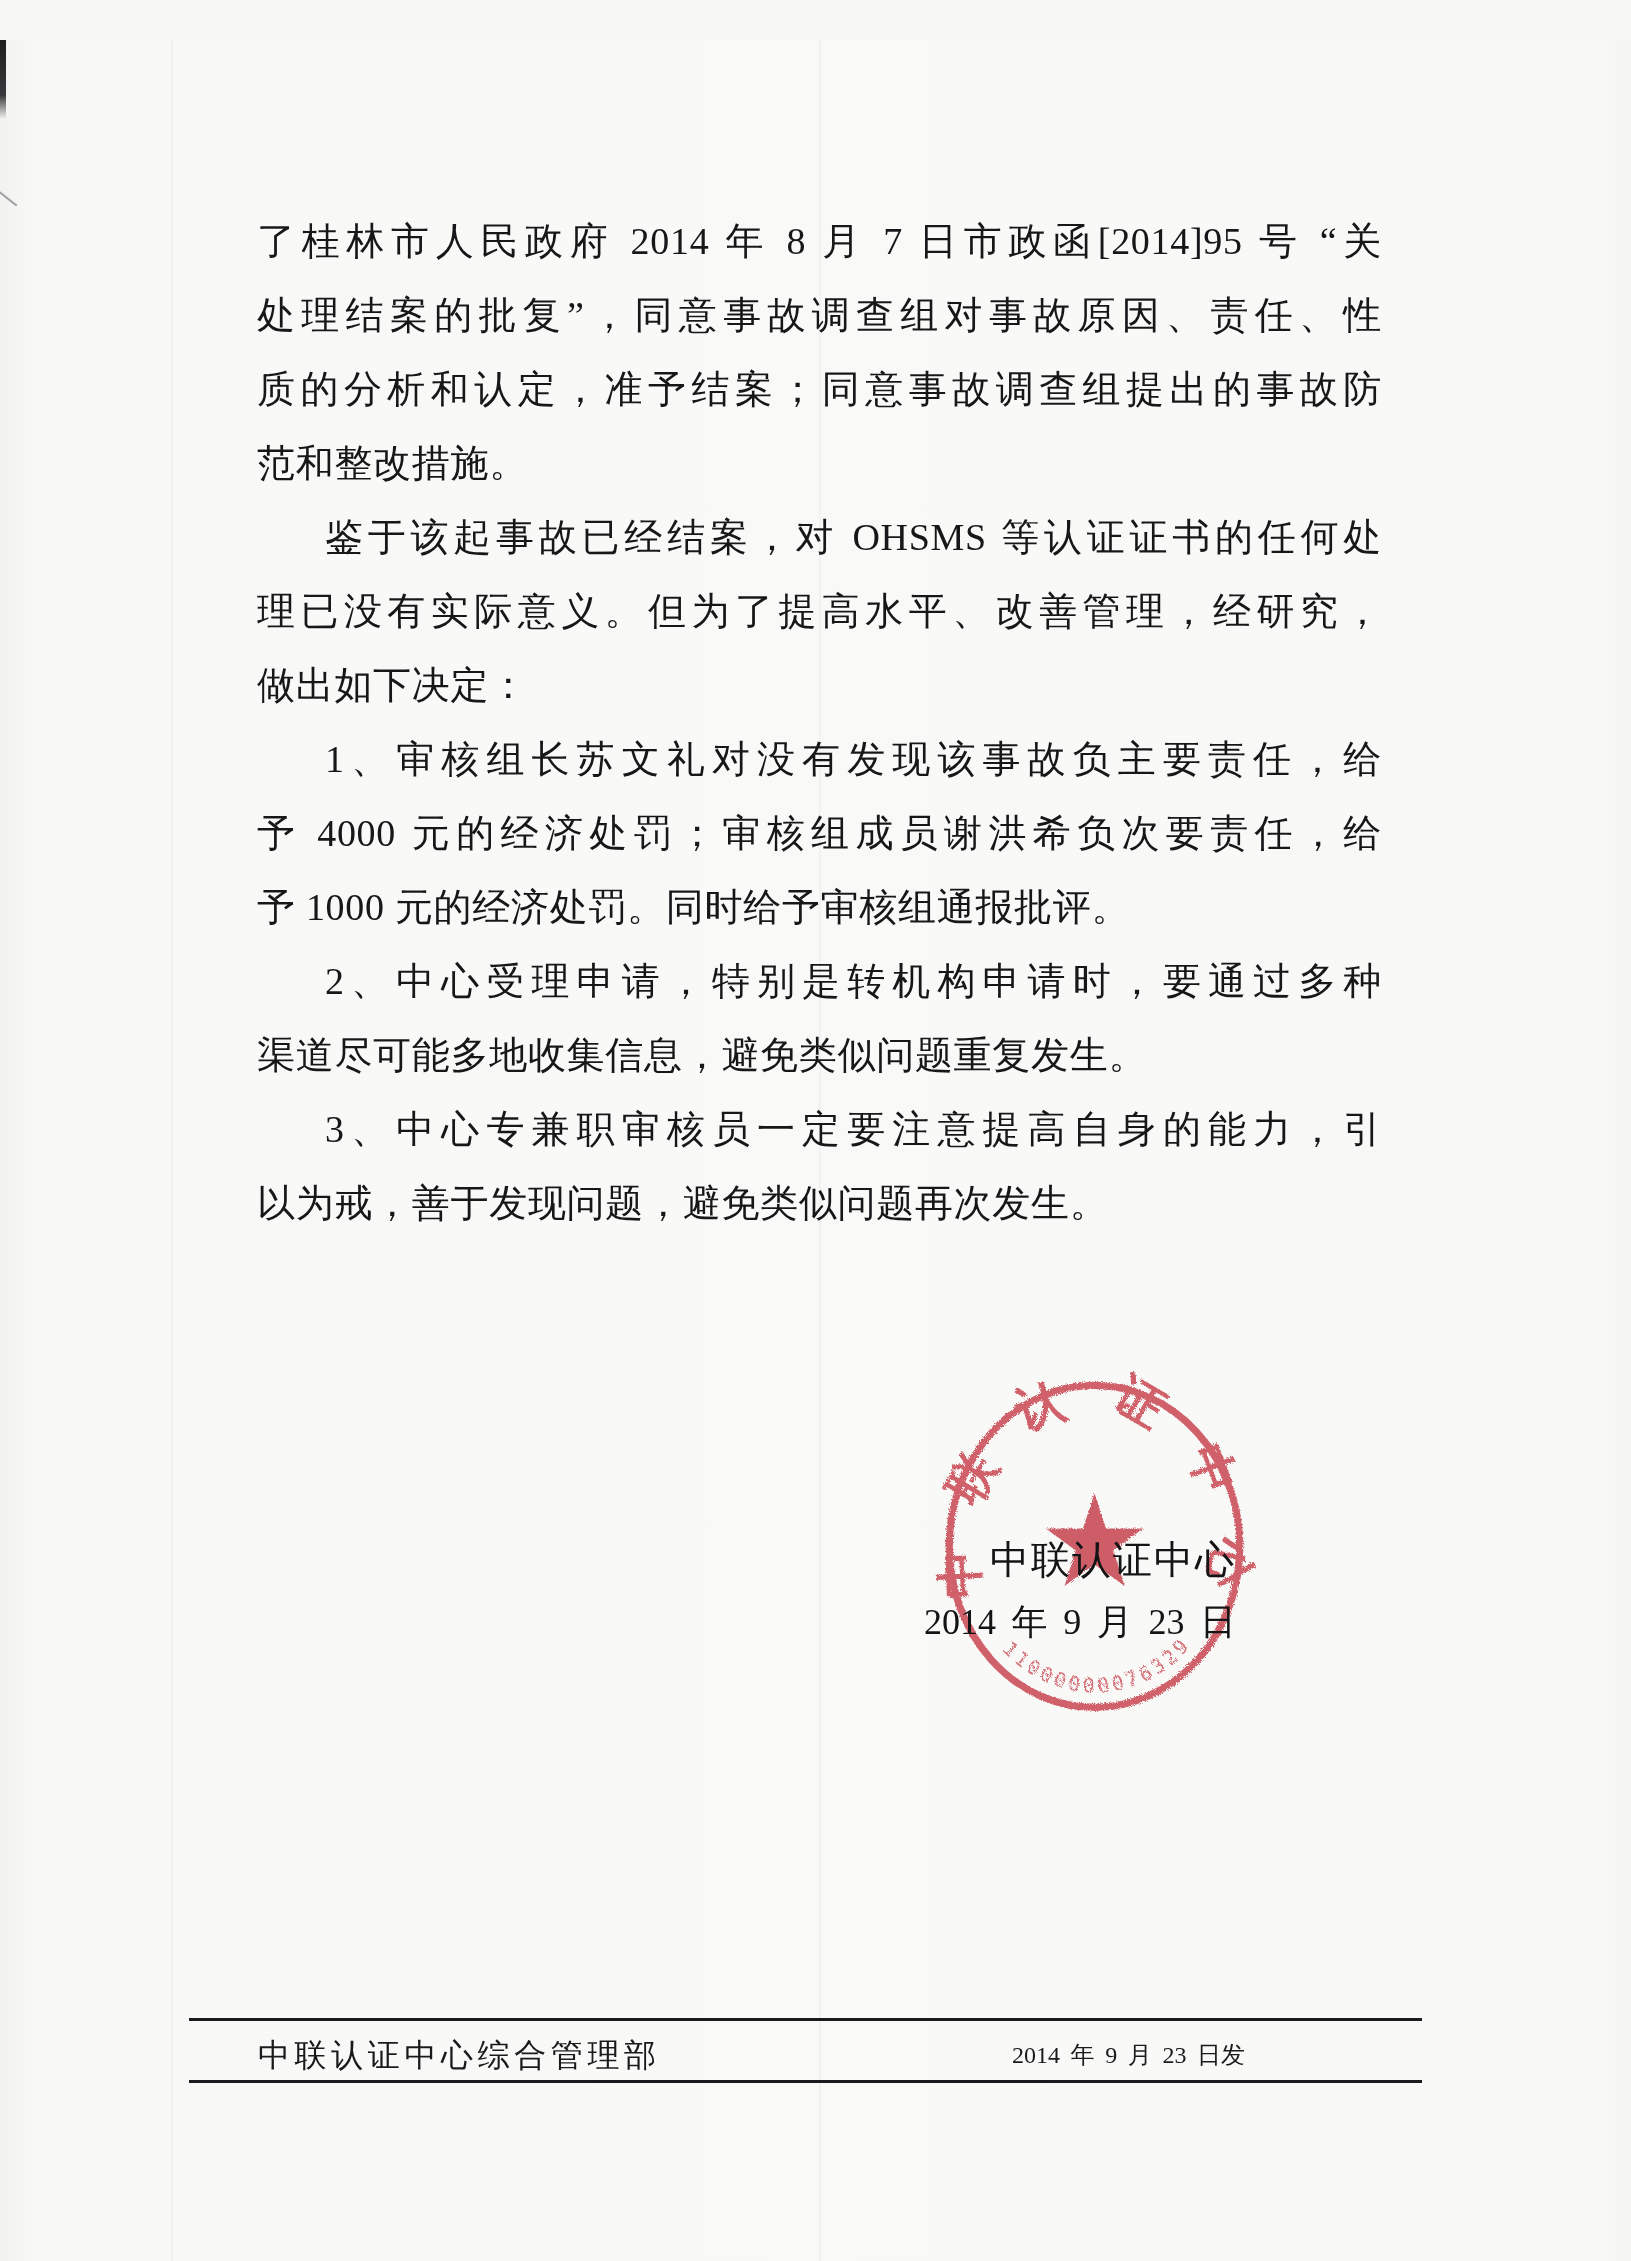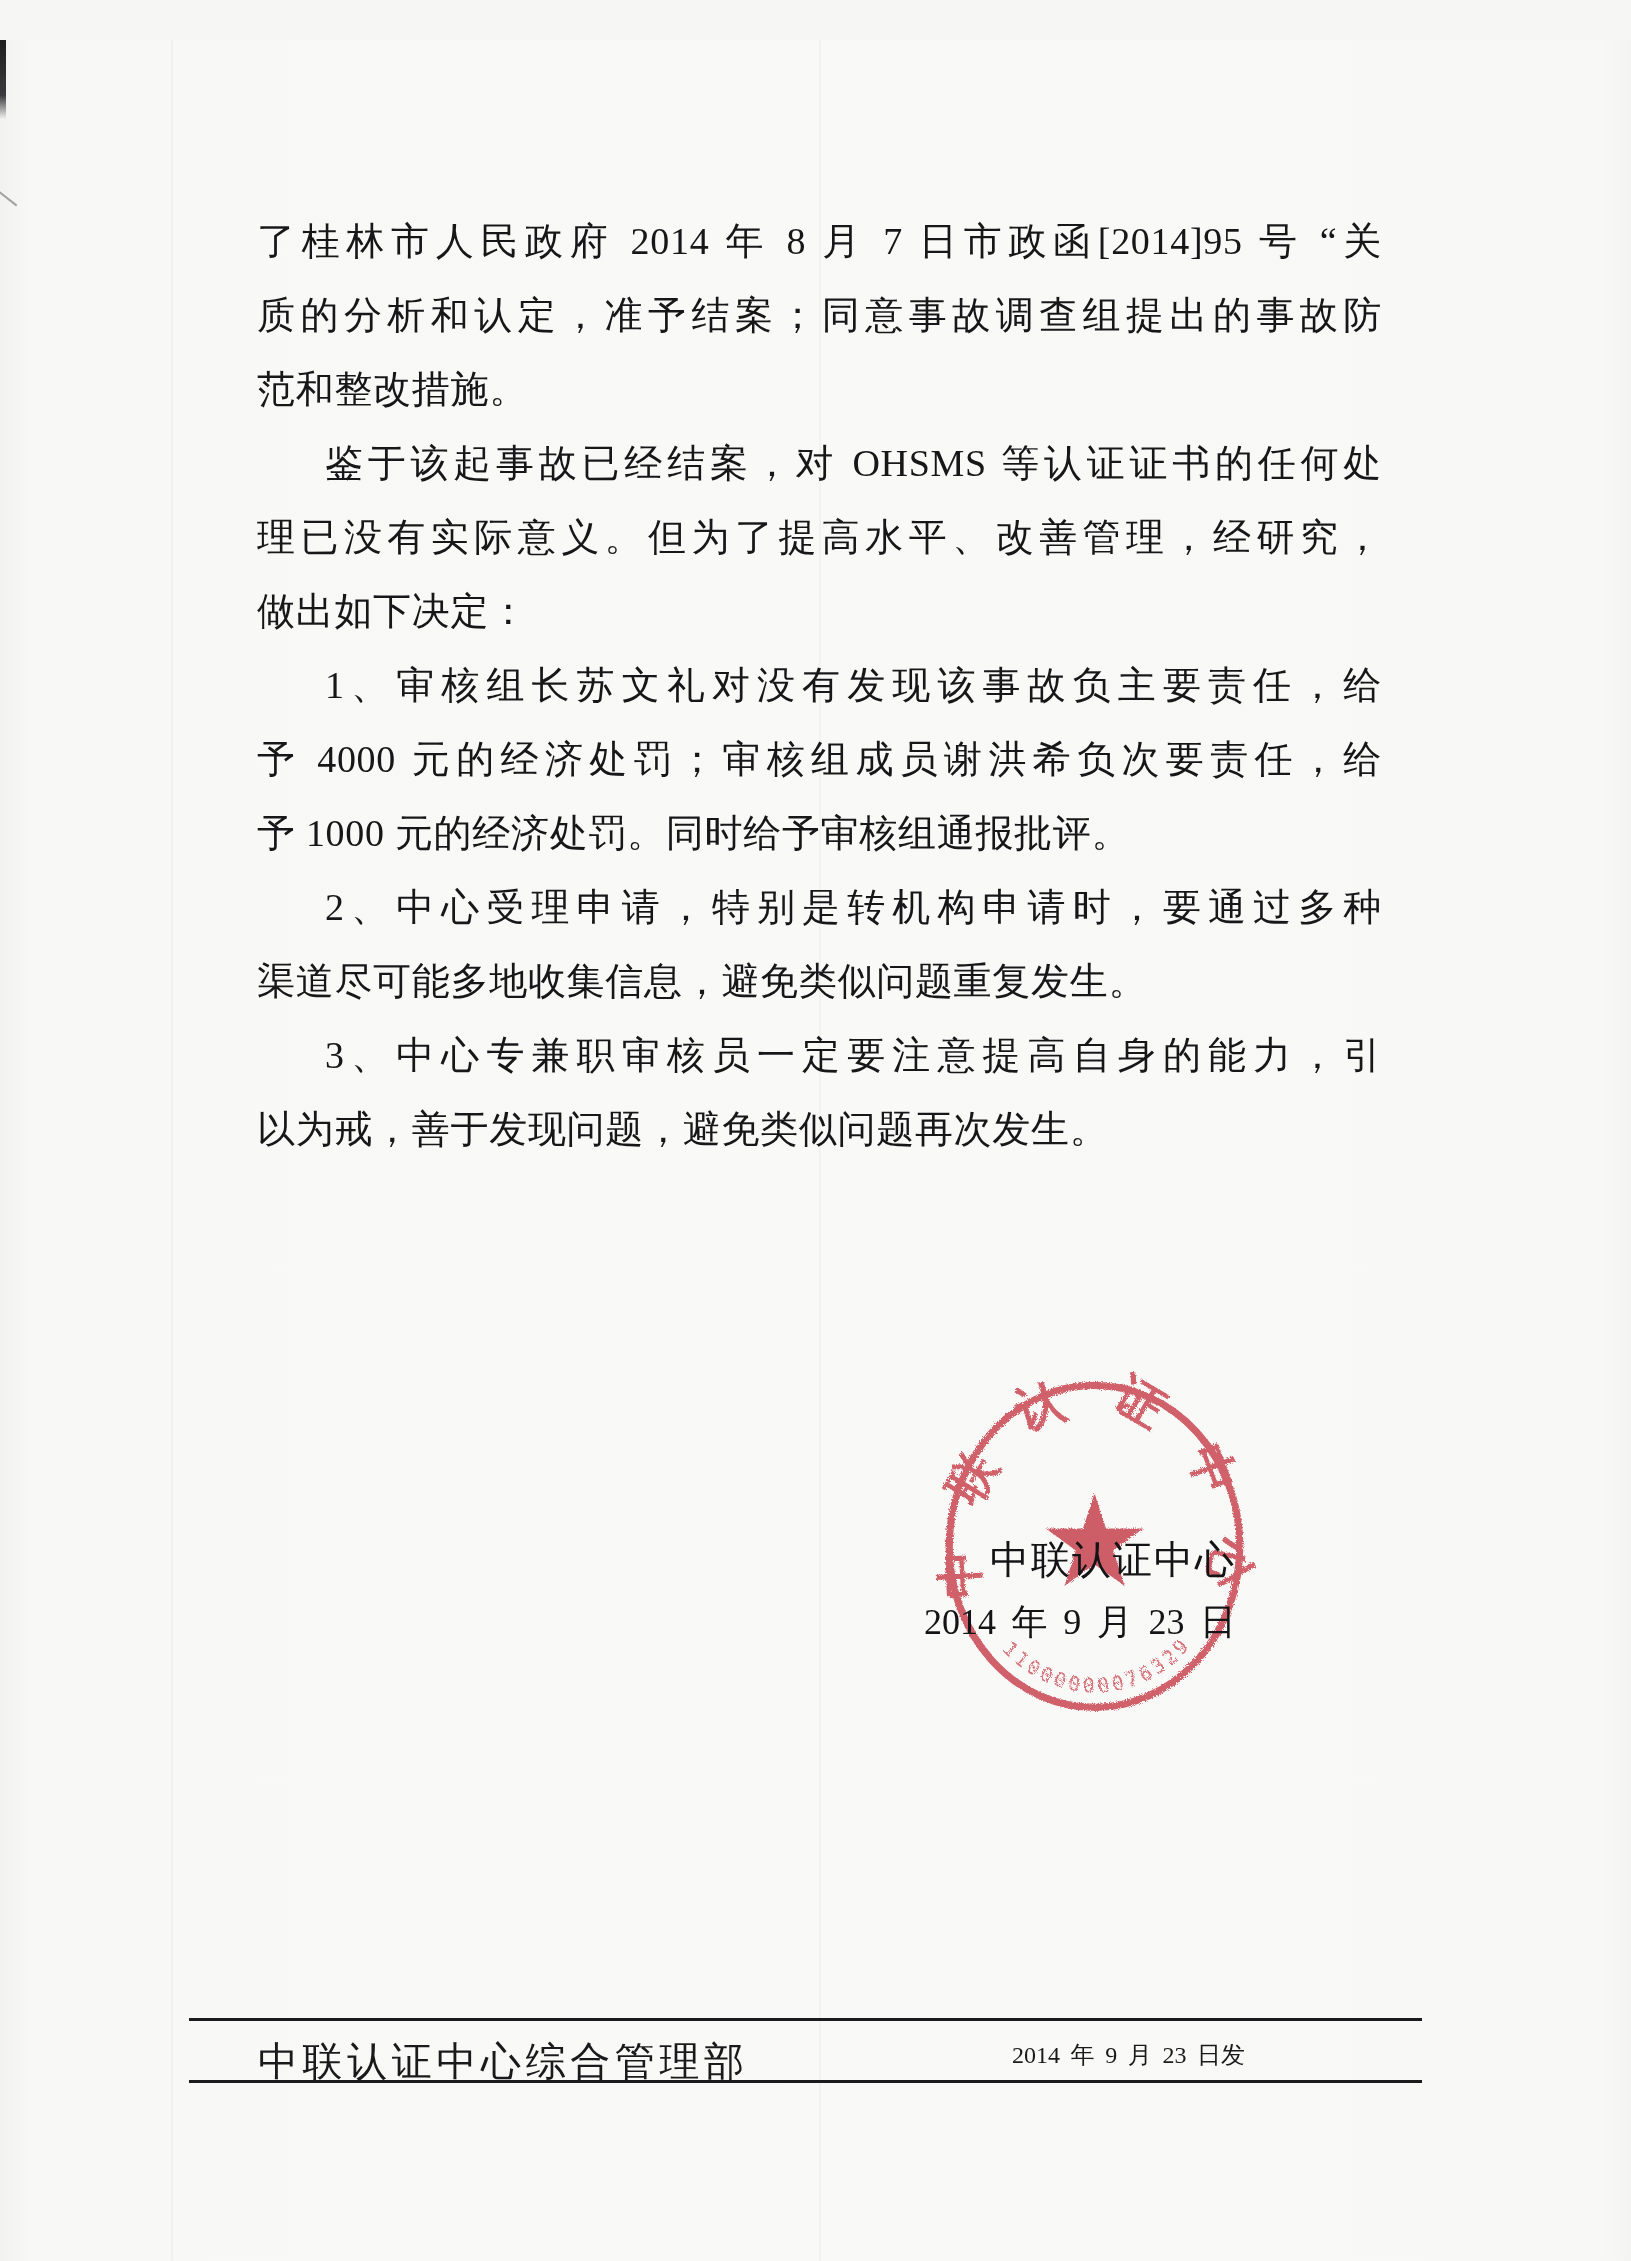--- a/index.html
+++ b/index.html
@@ -50,38 +50,39 @@
   
   .seal { position: absolute; left: 942px; top: 1342px; width: 305px; height: 342px; z-index: 2; }
   .seal svg { width: 100%; height: 100%; overflow: visible; }
 
   
   .footer-rule { position: absolute; left: 189px; width: 1233px; height: 3.3px; background: #1b1b1d; }
   .footer-rule.top { top: 1978px; }
   .footer-rule.bottom { top: 2040px; }
   .footer-left {
     position: absolute; left: 258px; top: 1994px;
-    font-size: 40px; letter-spacing: 4.6px; color: #1a1a1c; white-space: nowrap;
+    font-size: 32px; letter-spacing: 4.6px; color: #1a1a1c; white-space: nowrap;
   }
   .footer-right {
     position: absolute; left: 1012px; top: 1999px;
     font-size: 24px; word-spacing: 4.6px; color: #1a1a1c; white-space: nowrap;
   }
 </style>
 </head>
 <body>
 
 <div class="page">
   <div class="streak" style="left:171px;"></div>
   <div class="streak" style="left:819px;"></div>
   <div class="edge-sliver"></div>
   <div class="scratch"></div>
 
   <div class="body-text">
     <div class="line jl">了桂林市人民政府 2014 年 8 月 7 日市政函[2014]95 号 “关</div>
+    <div class="line jl">处理结案的批复”，同意事故调查组对事故原因、责任、性</div>
     <div class="line jl">质的分析和认定，准予结案；同意事故调查组提出的事故防</div>
     <div class="line">范和整改措施。</div>
     <div class="line jl ind">鉴于该起事故已经结案，对 OHSMS 等认证证书的任何处</div>
     <div class="line jl">理已没有实际意义。但为了提高水平、改善管理，经研究，</div>
     <div class="line">做出如下决定：</div>
     <div class="line jl ind">1、审核组长苏文礼对没有发现该事故负主要责任，给</div>
     <div class="line jl">予 4000 元的经济处罚；审核组成员谢洪希负次要责任，给</div>
     <div class="line">予 1000 元的经济处罚。同时给予审核组通报批评。</div>
     <div class="line jl ind">2、中心受理申请，特别是转机构申请时，要通过多种</div>
     <div class="line">渠道尽可能多地收集信息，避免类似问题重复发生。</div>

